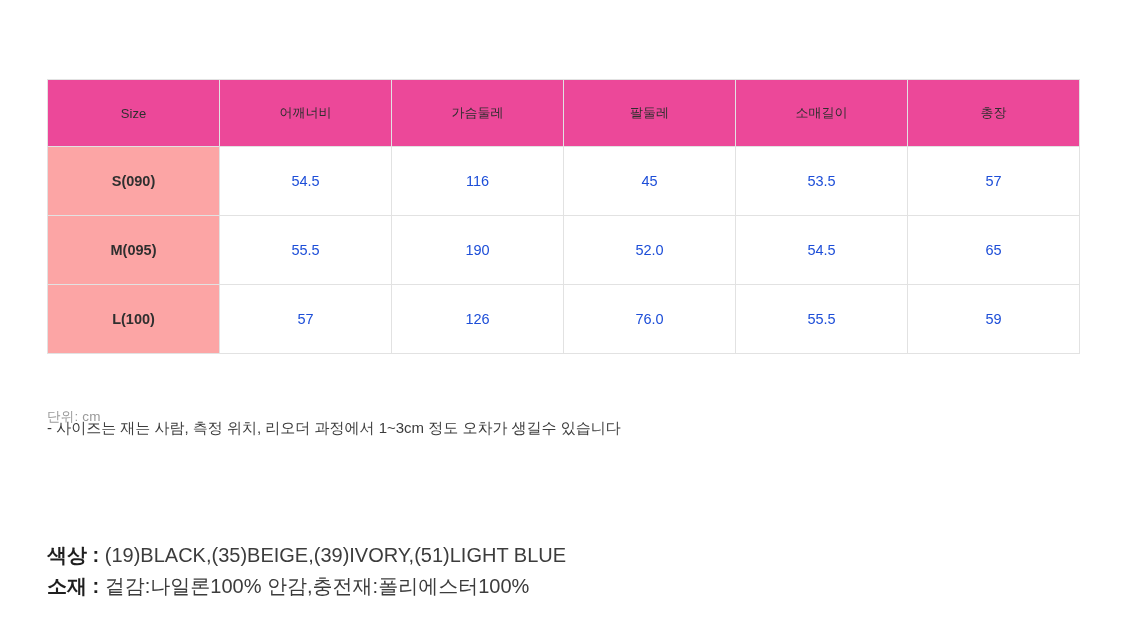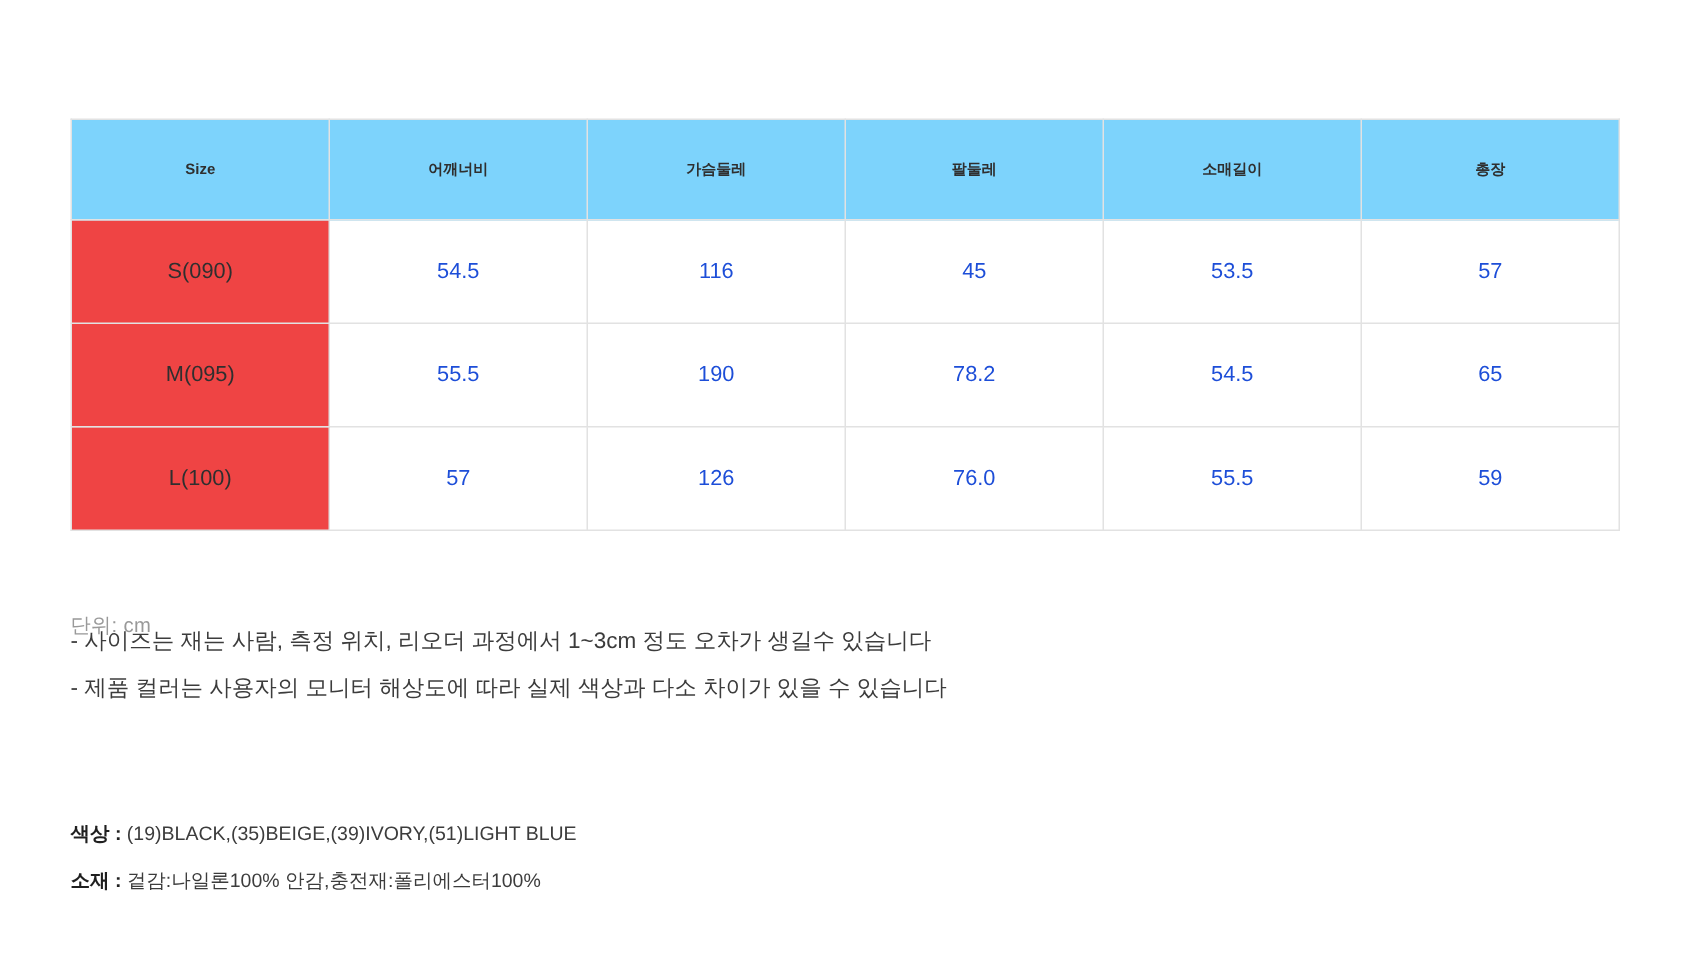--- a/index.html
+++ b/index.html
@@ -33,32 +33,32 @@
   }
   table.size-table th,
   table.size-table td {
     border: 1px solid #e2e2e2;
     text-align: center;
     font-size: 14.5px;
     color: #1d4ed8;
     font-weight: normal;
   }
   table.size-table thead th {
-    background: #7dd3fc;
+    background: #ec4899;
     height: 64px;
-    font-weight: bold;
-    font-size: 10px;
+    font-weight: normal;
+    font-size: 13px;
     color: #2f2f2f;
   }
   table.size-table tbody td {
     height: 66px;
   }
   table.size-table tbody td.rowhead {
-    background: #ef4444;
-    font-weight: normal;
+    background: #fca5a5;
+    font-weight: bold;
     color: #2f2f2f;
   }
   col.c0 { width: 172px; }
   col.c1 { width: 172px; }
   col.c2 { width: 172px; }
   col.c3 { width: 172px; }
   col.c4 { width: 172px; }
   col.c5 { width: 172px; }
 
   .unit-note {
@@ -81,21 +81,21 @@
     color: #3c3c3c;
     line-height: 31px;
   }
   .spec {
     position: absolute;
     left: 47px;
     top: 540px;
     width: 950px;
   }
   .spec .spec-line {
-    font-size: 13px;
+    font-size: 20px;
     color: #2e2e2e;
     line-height: 31px;
     white-space: nowrap;
   }
   .spec .spec-label {
     font-weight: bold;
     color: #1f1f1f;
   }
   .spec .spec-value {
     font-weight: normal;
@@ -141,41 +141,40 @@
           <td>54.5</td>
           <td>116</td>
           <td>45</td>
           <td>53.5</td>
           <td>57</td>
         </tr>
         <tr>
           <td class="rowhead">M(095)</td>
           <td>55.5</td>
           <td>190</td>
-          <td>78.2</td>
+          <td>52.0</td>
           <td>54.5</td>
           <td>65</td>
         </tr>
         <tr>
           <td class="rowhead">L(100)</td>
           <td>57</td>
           <td>126</td>
           <td>76.0</td>
           <td>55.5</td>
           <td>59</td>
         </tr>
       </tbody>
     </table>
   </div>
 
   <div class="unit-note">단위: cm</div>
 
   <div class="notes">
     <div class="note-line">- 사이즈는 재는 사람, 측정 위치, 리오더 과정에서 1~3cm 정도 오차가 생길수 있습니다</div>
-    <div class="note-line">- 제품 컬러는 사용자의 모니터 해상도에 따라 실제 색상과 다소 차이가 있을 수 있습니다</div>
   </div>
 
   <div class="spec">
     <div class="spec-line">
       <span class="spec-label">색상 :</span><span class="spec-value"> (19)BLACK,(35)BEIGE,(39)IVORY,(51)LIGHT BLUE</span>
     </div>
     <div class="spec-line">
       <span class="spec-label">소재 :</span><span class="spec-value"> 겉감:나일론100% 안감,충전재:폴리에스터100%</span>
     </div>
   </div>

